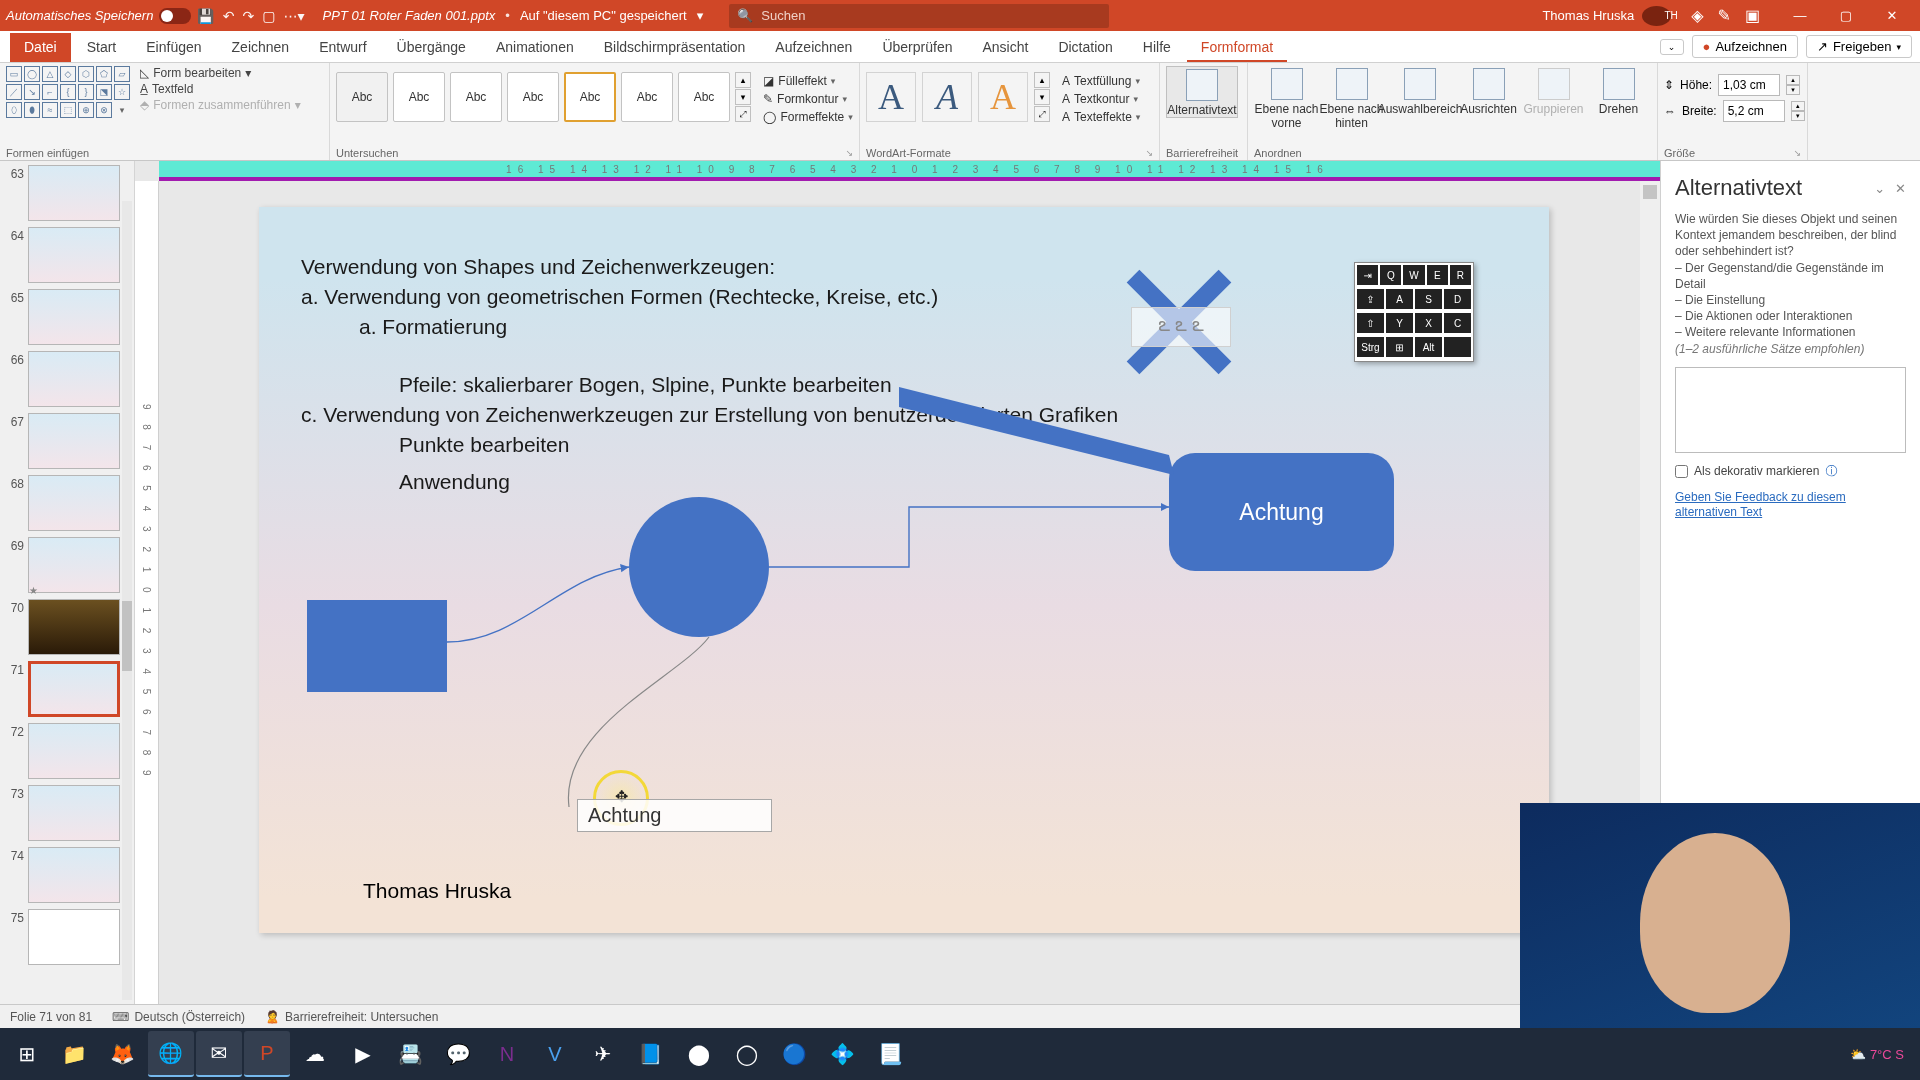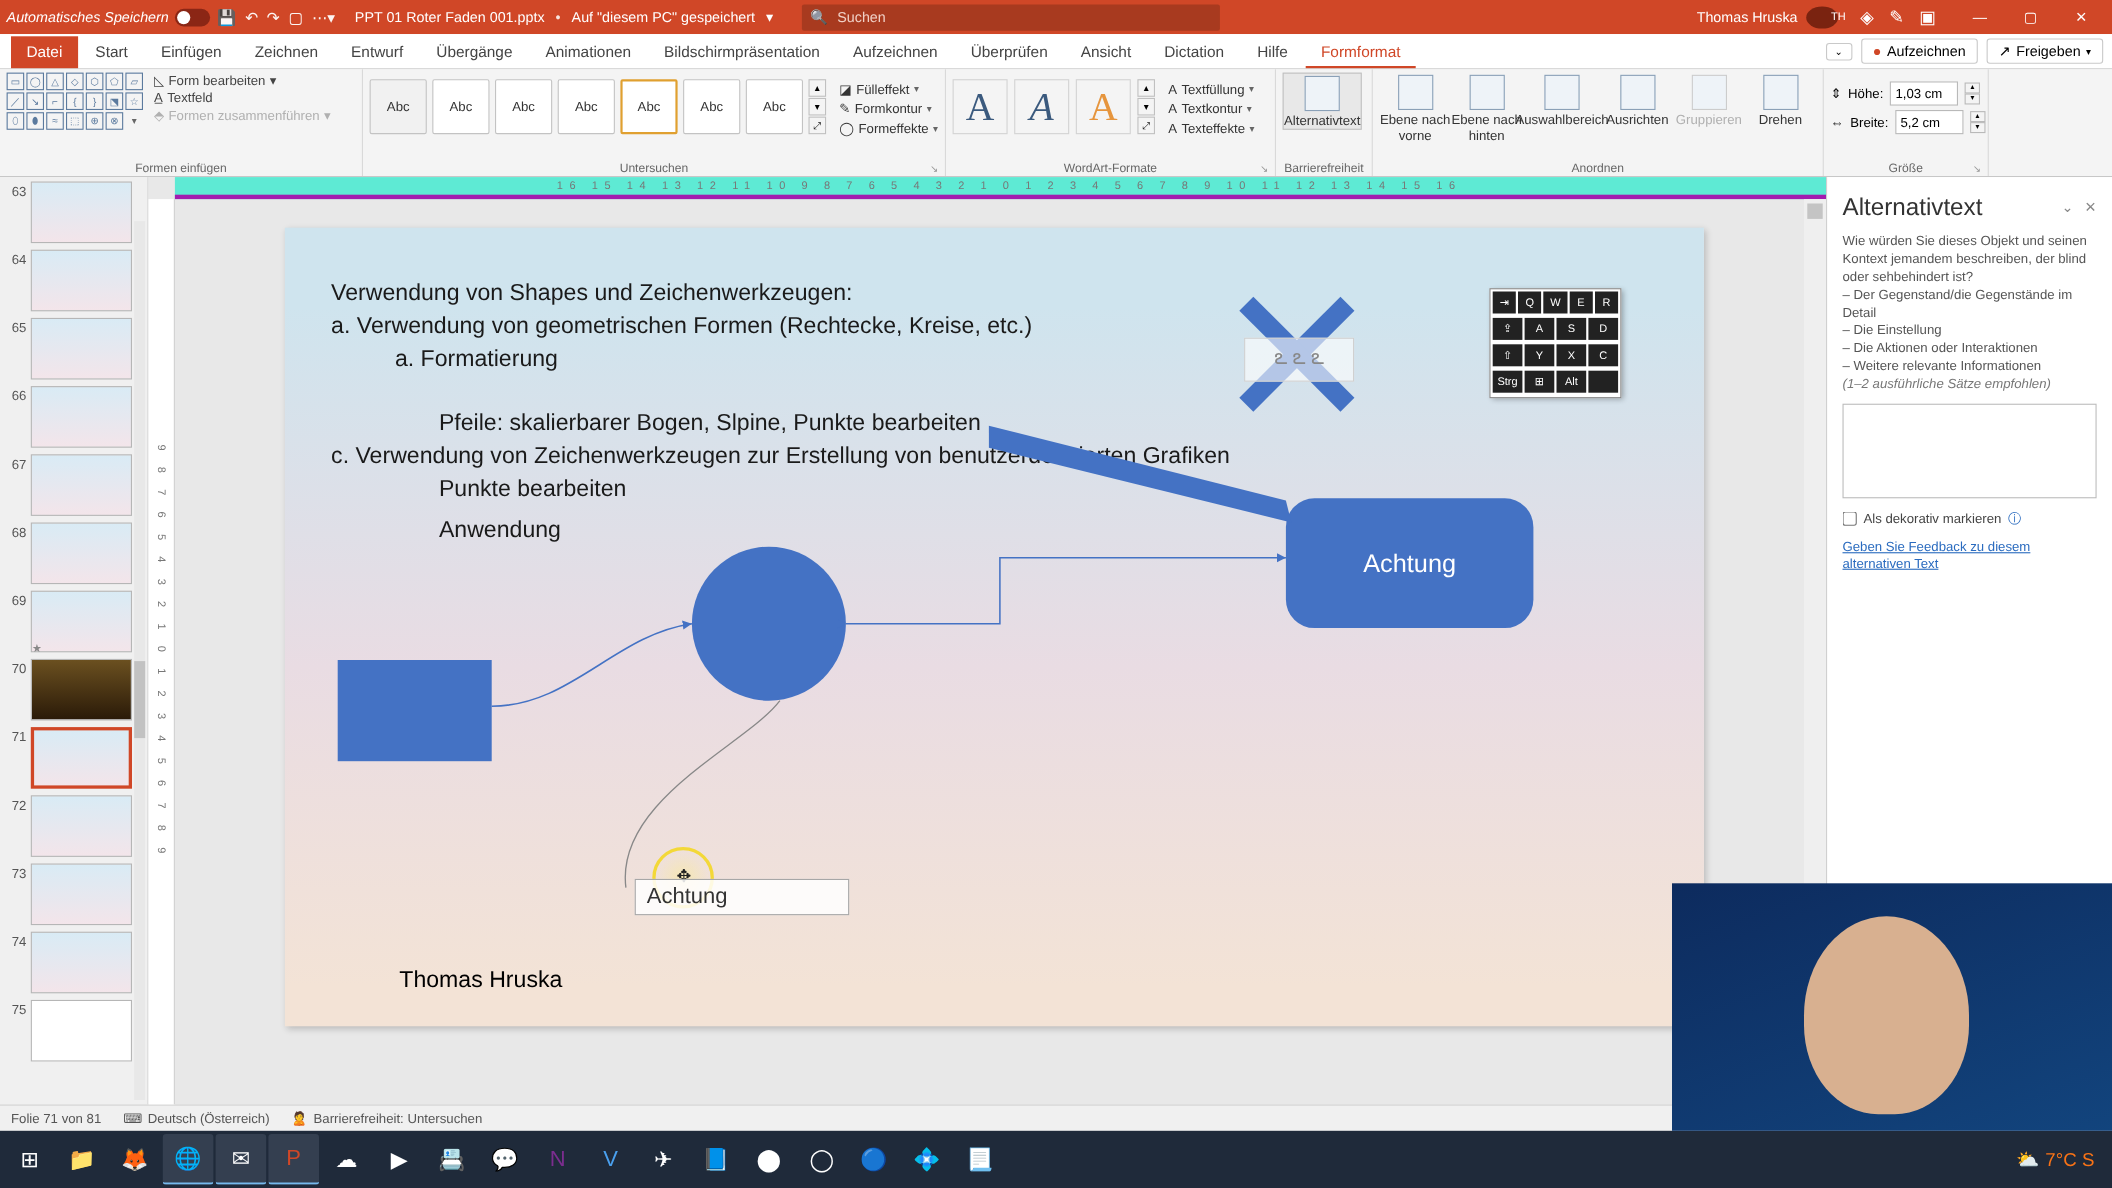--- a/index.html
+++ b/index.html
@@ -5,21 +5,21 @@
 * { margin:0; padding:0; box-sizing:border-box; font-family:"Segoe UI",Arial,sans-serif; }
 body { width:1920px; height:1080px; background:#f3f3f3; overflow:hidden; position:relative; }
 
 
 .titlebar { height:31px; background:#d04727; display:flex; align-items:center; color:#fff; font-size:13px; padding:0 6px; gap:6px; }
 .titlebar .qat { display:flex; align-items:center; gap:8px; }
 .titlebar .qat span { opacity:.95; font-size:14px; }
 .autosave { display:flex; align-items:center; gap:6px; font-size:13px;font-style:italic; }
 .autosave .toggle { width:32px; height:16px; border-radius:8px; background:#8b2615; position:relative; }
 .autosave .toggle::after { content:""; position:absolute; left:2px; top:2px; width:12px; height:12px; border-radius:50%; background:#fff; }
-.titlebar .docname { margin-left:12px; }
+.titlebar .docname { margin-left:12px;font-style:italic; }
 .titlebar .sep { opacity:.85; margin:0 4px; }
 .searchbox { margin-left:20px; flex:0 0 auto; width:380px; height:24px; background:#a83a1f; border-radius:2px; display:flex; align-items:center; padding:0 8px; gap:8px; color:#f0d0c6; font-size:13px; }
 .titlebar .spacer { flex:1; }
 .titlebar .user { display:flex; align-items:center; gap:8px; }
 .titlebar .user .badge { width:20px; height:20px; border-radius:50%; background:#7a2310; display:flex; align-items:center; justify-content:center; font-size:10px;padding-left:29px; }
 .titlebar .winbtns { display:flex; gap:2px; margin-left:12px; }
 .titlebar .winbtns span { width:44px; height:31px; display:flex; align-items:center; justify-content:center; }
 .titlebar .tinyicons { display:flex; gap:14px; margin-left:14px; font-size:16px; }
 
 
@@ -27,21 +27,21 @@
 .menubar .tab { padding:6px 14px 5px; font-size:14px; color:#444; border-bottom:2px solid transparent; cursor:pointer; }
 .menubar .tab.file { background:#d04727; color:#fff; }
 .menubar .tab.active { color:#d04727; border-bottom:2px solid #d04727; }
 .menubar .right { margin-left:auto; display:flex; gap:8px; align-items:center; padding-right:8px; padding-bottom:4px; }
 .menubar .right .btn { padding:3px 10px; border:1px solid #c9c9c9; border-radius:3px; background:#fff; font-size:13px; display:flex; align-items:center; gap:5px; }
 .menubar .right .collapse { width:24px; height:16px; border:1px solid #c9c9c9; border-radius:3px; display:flex; align-items:center; justify-content:center; font-size:9px; }
 
 
 .ribbon { height:98px; background:#f4f4f4; border-bottom:1px solid #c7c7c7; display:flex; }
 .rgroup { border-right:1px solid #d9d9d9; padding:3px 6px 0; display:flex; flex-direction:column; height:100%; }
-.rgroup .label { font-size:11px; color:#666; text-align:center; padding:2px 0 1px; margin-top:auto; border-top:0; position:relative; }
+.rgroup .label { font-size:11px; color:#666; padding:2px 0 1px; margin-top:auto; border-top:0; position:relative; }
 .rgroup .label .lau { position:absolute; right:0; bottom:2px; font-size:9px; color:#999; }
 .rgroup .body { flex:1; display:flex; align-items:flex-start; gap:4px; }
 
 .shapegrid { display:grid; grid-template-columns:repeat(7,16px); gap:2px; }
 .shapegrid span { width:16px; height:16px; border:1px solid #5b7a9e; font-size:9px; display:flex; align-items:center; justify-content:center; color:#5b7a9e; }
 .sidebtns { display:flex; flex-direction:column; gap:2px; font-size:12px; color:#444; margin-left:6px; }
 .sidebtns div { display:flex; align-items:center; gap:4px; white-space:nowrap; }
 .sidebtns .dis { color:#b0b0b0; }
 
 .stylestrip { display:flex; gap:5px; align-items:center; padding-top:6px; }
@@ -126,21 +126,21 @@
 
 
 .status { height:24px; background:#f0f0f0; border-top:1px solid #c9c9c9; display:flex; align-items:center; font-size:12px; color:#555; padding:0 10px; gap:20px; }
 .status .spacer { flex:1; }
 .status .item { display:flex; align-items:center; gap:5px; }
 
 
 .taskbar { height:52px; background:#1f2a3a; display:flex; align-items:center; padding:0 4px; gap:2px; }
 .taskbar .tb { width:46px; height:46px; display:flex; align-items:center; justify-content:center; color:#fff; font-size:20px; border-radius:3px; }
 .taskbar .tb.active { background:#343f50; border-bottom:2px solid #76b9ed; }
-.taskbar .tray { margin-left:auto; display:flex; align-items:center; gap:14px; color:#f97316; font-size:17px; padding-right:12px; }
+.taskbar .tray { margin-left:auto; display:flex; align-items:center; gap:14px; color:#ec4899; font-size:13px; padding-right:12px; }
 
 
 .webcam { position:absolute; right:0; bottom:52px; width:400px; height:225px; background:linear-gradient(160deg,#0d2b5e,#12447d); }
 .webcam .face { position:absolute; left:120px; top:30px; width:150px; height:180px; border-radius:50% 50% 45% 45%; background:#d8b090; }
 </style>
 </head>
 <body>
 
 <div class="titlebar">
   <div class="autosave">

